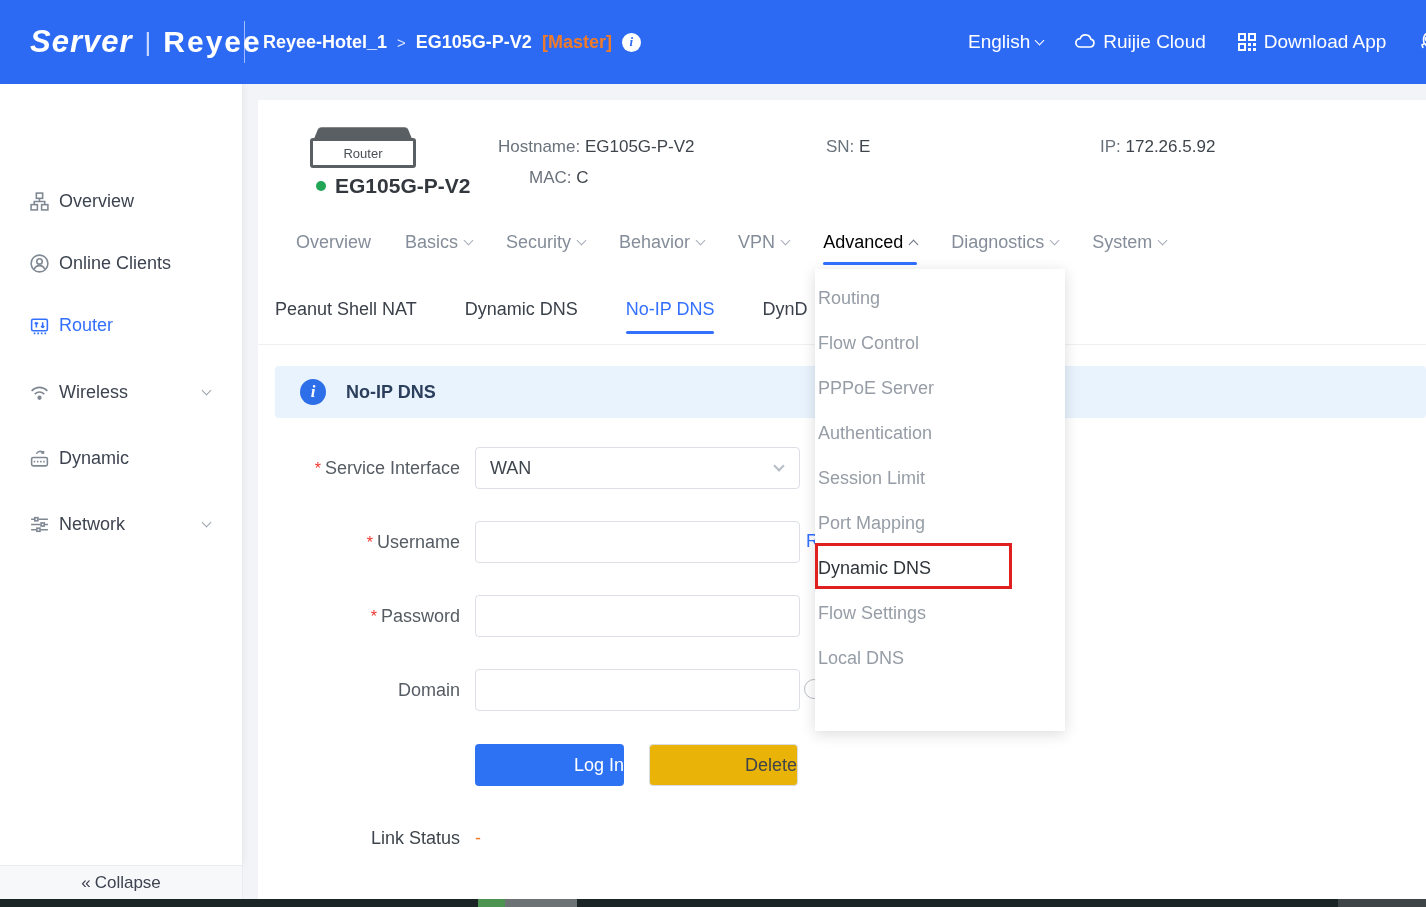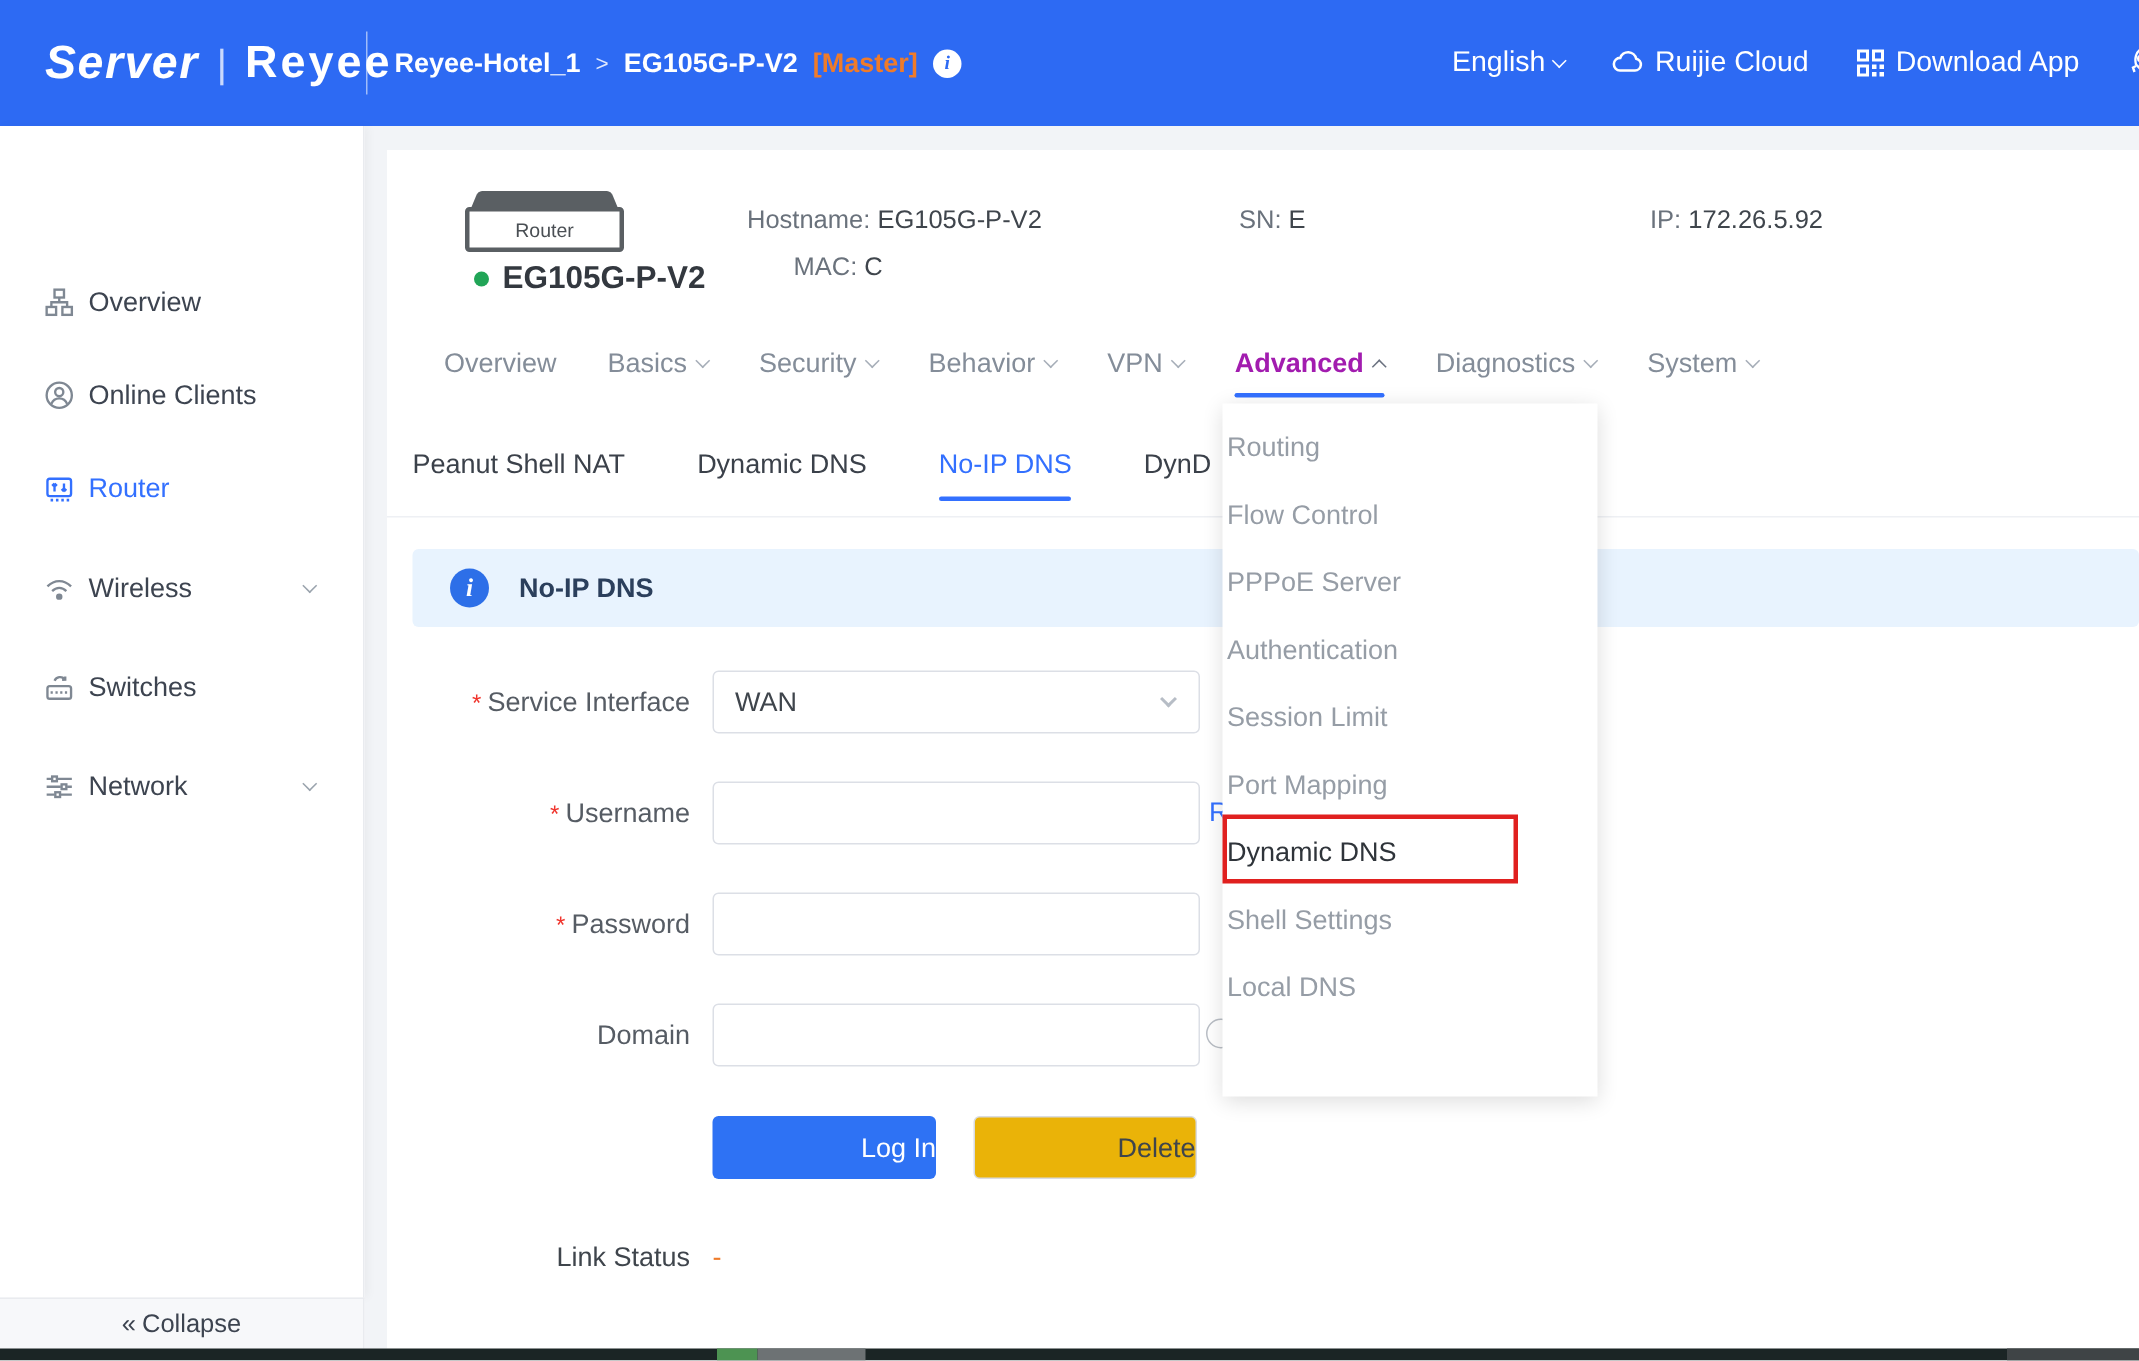--- a/index.html
+++ b/index.html
@@ -42,21 +42,21 @@
   .router-body { position:absolute; left:0; top:12px; width:106px; height:30px; background:#fff; border:3px solid #5a5f63; border-radius:3px; display:flex; align-items:center; justify-content:center; font-size:13px; color:#4a4f54; }
   .dev-name { position:absolute; left:316px; top:174px; display:flex; align-items:center; gap:9px; font-size:21px; font-weight:bold; color:#33383f; }
   .dot { width:10px; height:10px; border-radius:50%; background:#21a557; }
   .kv { position:absolute; font-size:17px; color:#6a727c; }
   .kv b { font-weight:normal; color:#3f454c; }
 
   
   .tabs { position:absolute; left:296px; top:224px; display:flex; gap:34px; font-size:18px; color:#848d99; }
   .tab { display:flex; align-items:center; gap:7px; height:36px; cursor:pointer; position:relative; }
   .tab .chev { border-color:#a6aeb8; }
-  .tab.active { color:#a21caf;font-weight:bold; }
+  .tab.active { color:#000000; }
   .tab.active .chev { border-color:#6b7280; }
   .tab.active::after { content:""; position:absolute; left:0; right:0; bottom:-5px; height:3px; background:#3370ff; border-radius:2px; }
 
   
   .subtab-bar { position:absolute; left:258px; top:285px; width:1168px; height:60px; border-bottom:1px solid #eef0f4; }
   .subtabs { position:absolute; left:17px; top:14px; display:flex; gap:48px; font-size:18px; color:#3b414a; }
   .subtab { position:relative; cursor:pointer; padding-bottom:14px; }
   .subtab.active { color:#3370ff; }
   .subtab.active::after { content:""; position:absolute; left:0; right:0; bottom:0; height:3px; background:#3370ff; border-radius:2px; }
 
@@ -166,21 +166,21 @@
       </svg>
     <span>Wireless</span>
     <span class="chev sm side-chev"></span>
   </div>
   <div class="side-item" style="top:352px">
     <svg width="21" height="21" viewBox="0 0 20 20" fill="none" stroke="#7f8893" stroke-width="1.5">
         <rect x="2.5" y="9" width="15" height="8" rx="1.5"></rect>
         <path d="M7 5.5a4 4 0 0 1 6.5-1M13.8 2.8v2l-2 .1"></path>
         <path d="M4.5 13h1.4M7.6 13H9M10.6 13H12M13.6 13H15" stroke-width="1.7"></path>
       </svg>
-    <span>Switches</span>
+    <span>Dynamic</span>
   </div>
   <div class="side-item" style="top:418px">
     <svg width="21" height="21" viewBox="0 0 20 20" fill="none" stroke="#7f8893" stroke-width="1.5">
         <path d="M2 5h3M9 5h9M2 10h9M15 10h3M2 15h5M11 15h7"></path>
         <rect x="5.5" y="3.5" width="3" height="3"></rect>
         <rect x="11.5" y="8.5" width="3" height="3"></rect>
         <rect x="7.5" y="13.5" width="3" height="3"></rect>
       </svg>
     <span>Network</span>
     <span class="chev sm side-chev"></span>
@@ -321,21 +321,21 @@
   <div class="dd-item">
       <span>Session Limit</span>
     </div>
   <div class="dd-item">
       <span>Port Mapping</span>
     </div>
   <div class="dd-item current">
       <span>Dynamic DNS</span>
     </div>
   <div class="dd-item">
-      <span>Shell Settings</span>
+      <span>Flow Settings</span>
     </div>
   <div class="dd-item">
       <span>Local DNS</span>
     </div>
 </div>
 <div class="red-box"></div>
 
 <div class="bstrip">
   <div class="bseg" style="left:478px; width:27px; background:#4d9352;"></div>
   <div class="bseg" style="left:505px; width:72px; background:#6d7274;"></div>

